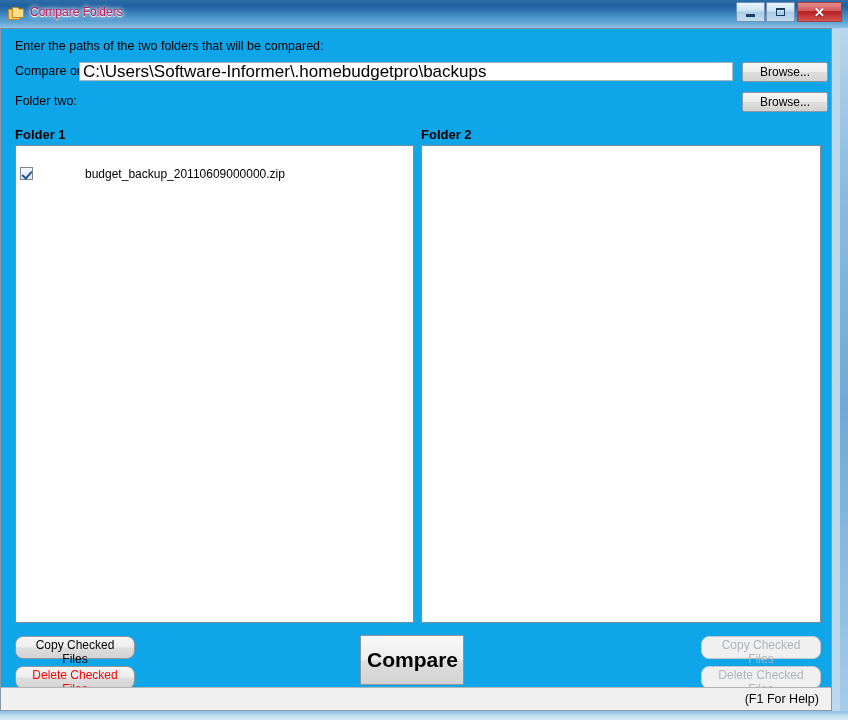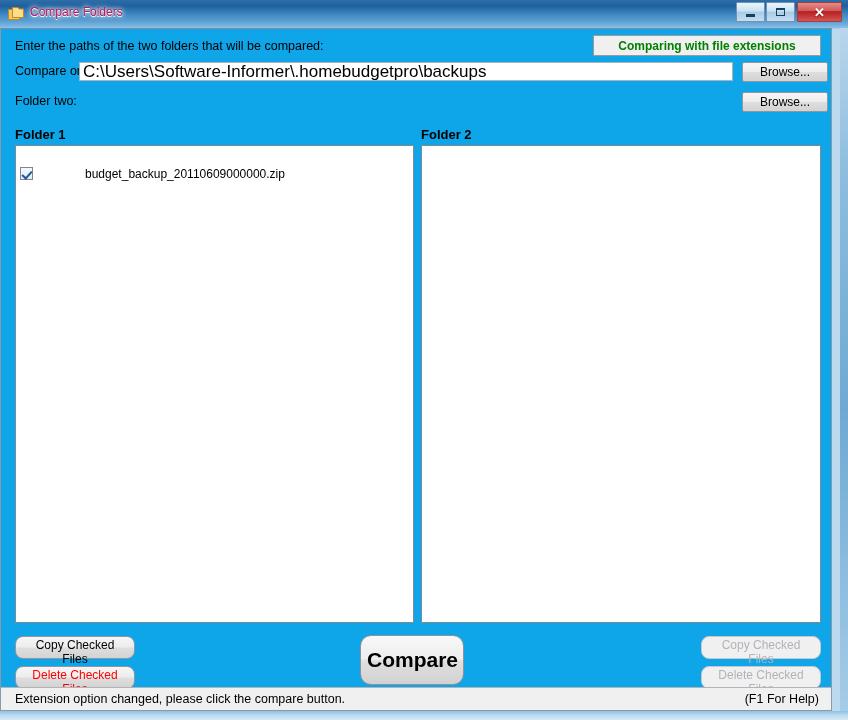--- a/index.html
+++ b/index.html
@@ -244,21 +244,21 @@
     color: #b0b4b8;
   }
   .action-btn.disabled.danger { color: #b0b4b8; }
 
   .compare-btn {
     position: absolute;
     left: 373px; top: 634px;
     width: 104px; height: 50px;
     box-sizing: border-box;
     border: 1px solid #8d949d;
-    border-radius: 11px;
+    border-radius: 1px;
     background: linear-gradient(to bottom, #f8f8f8 0%, #eeeeee 48%, #dfdfdf 52%, #d2d2d2 100%);
     font-family: "Liberation Sans", sans-serif;
     font-size: 21px;
     font-weight: bold;
     color: #000000;
     cursor: default;
   }
 
   
   .statusbar {
@@ -308,21 +308,20 @@
       </div>
       <div class="winbtn winbtn-close">
         <span class="glyph">✕</span>
       </div>
     </div>
   </div>
 
   <div class="client">
 
     <div class="instruction">Enter the paths of the two folders that will be compared:</div>
-    <div class="ext-status">Comparing with file extensions</div>
 
     <div class="path-label" style="left:14px; top:35px;">Compare one:</div>
     <input class="path-input" style="left: 78px; top: 33px; width: 654px;" type="text" value="C:\Users\Software-Informer\.homebudgetpro\backups">
     <button class="browse-btn" style="left:741px; top:33px;">Browse...</button>
 
     <div class="path-label" style="left:14px; top:65px;">Folder two:</div>
     <button class="browse-btn" style="left:741px; top:63px;">Browse...</button>
 
     <div class="panel-title" style="left:14px; top:98px;">Folder 1</div>
     <div class="panel-title" style="left:420px; top:98px;">Folder 2</div>
@@ -337,18 +336,17 @@
 
     <button class="action-btn" style="left:14px; top:607px;">Copy Checked Files</button>
     <button class="action-btn danger" style="left:14px; top:637px;">Delete Checked Files</button>
 
     <button class="compare-btn" style="left:359px; top:606px;">Compare</button>
 
     <button class="action-btn disabled" style="left:700px; top:607px;" disabled="">Copy Checked Files</button>
     <button class="action-btn disabled danger" style="left:700px; top:637px;" disabled="">Delete Checked Files</button>
 
     <div class="statusbar">
-      <div class="status-left">Extension option changed, please click the compare button.</div>
       <div class="status-right">(F1 For Help)</div>
     </div>
 
   </div>
 </div>
 
 </body></html>

